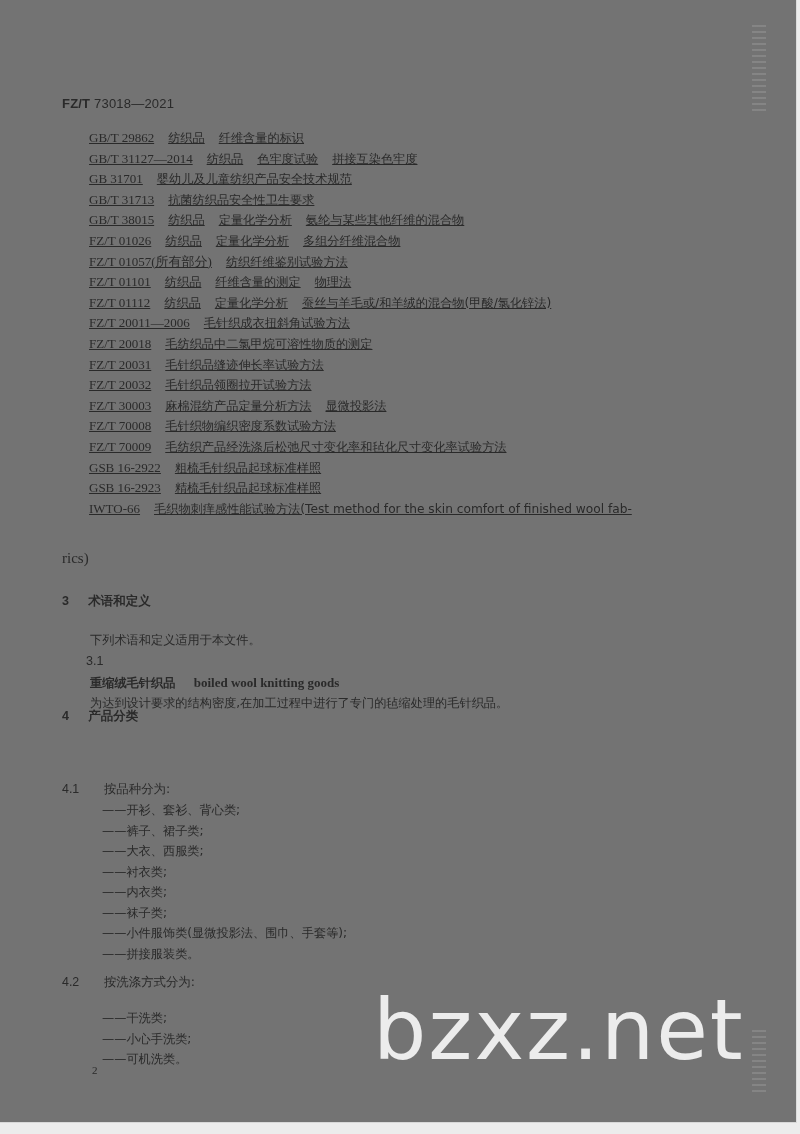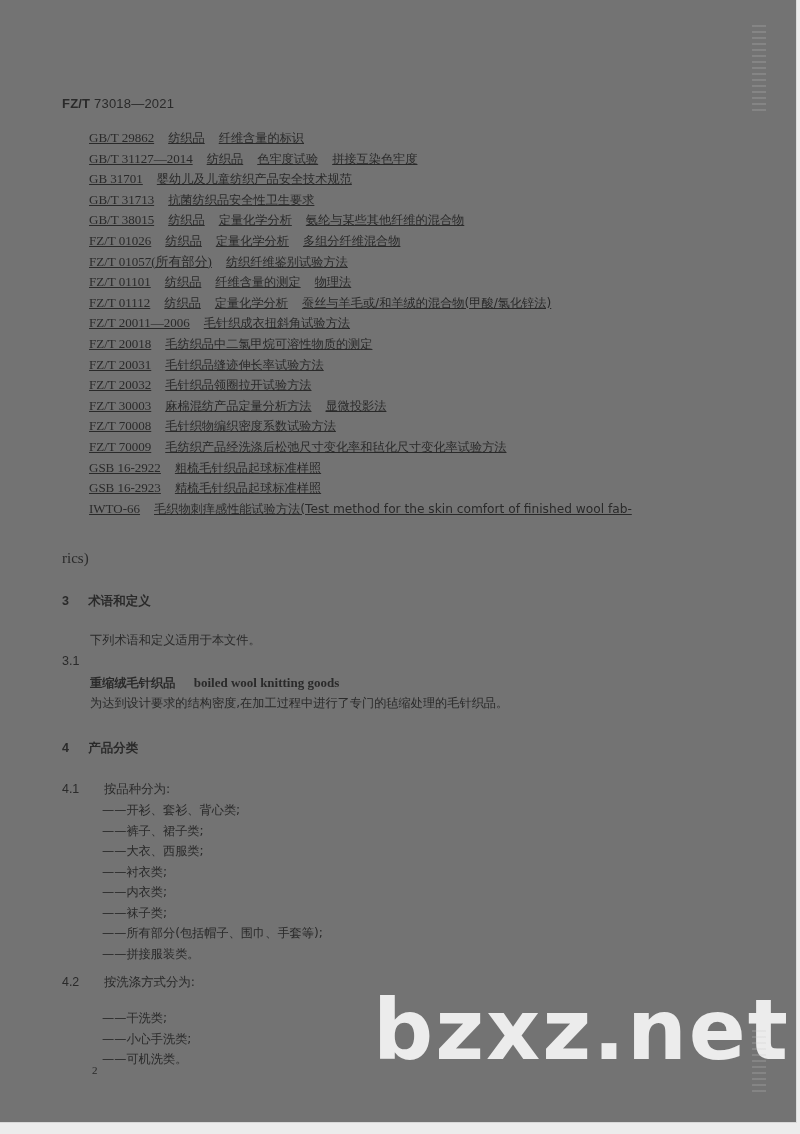--- a/index.html
+++ b/index.html
@@ -52,21 +52,21 @@
   .dash-list { position: absolute; left: 102px; }
   .dash-item {
     height: 20.5px; line-height: 20.5px; font-family: "DejaVu Sans", sans-serif; font-size: 12.2px;
     white-space: nowrap;
   }
   .page-num {
     position: absolute; left: 92px; top: 1064px; font-size: 11px; font-family: "Liberation Serif", serif;
   }
   .watermark {
     position: absolute; left: 373px; top: 988px; font-family: "DejaVu Sans", "Liberation Sans", sans-serif;
-    font-weight: bold; font-size: 84px; color: #ececec; letter-spacing: 2px; line-height: 1;
+    font-weight: normal; font-size: 84px; color: #ececec; letter-spacing: 2px; line-height: 1;
   }
   .edge-noise {
     position: absolute; left: 752px; width: 14px; background:
       repeating-linear-gradient(180deg, rgba(200,200,200,0.35) 0 2px, transparent 2px 6px);
     opacity: 0.6;
   }
 </style>
 </head>
 <body>
 
@@ -99,44 +99,44 @@
       <div class="ref"><span class="code">IWTO-66</span><span class="title"><span>毛织物刺痒感性能试验方法(Test method for the skin comfort of finished wool fab-</span></span></div>
     </div>
 
   <div class="ref-cont">rics)</div>
 
   <div class="sec-heading" style="top:593px;">
     <span class="sn">3</span>
     <span>术语和定义</span>
   </div>
   <div class="para" style="top:632px;">下列术语和定义适用于本文件。</div>
-  <div class="clause-num" style="top:654px;">3.1</div>
+  <div class="clause-num" style="top:654px;margin-left:24px;">3.1</div>
   <div class="term" style="top:675px;">
     <span class="zh">重缩绒毛针织品</span>
     <span class="en">boiled wool knitting goods</span>
   </div>
   <div class="para" style="top:695px;">为达到设计要求的结构密度,在加工过程中进行了专门的毡缩处理的毛针织品。</div>
 
-  <div class="sec-heading" style="top:740px;">
+  <div class="sec-heading" style="top:708px;">
     <span class="sn">4</span>
     <span>产品分类</span>
   </div>
 
   <div class="sub" style="top:781px;">
     <span class="sn">4.1</span>
     <span>按品种分为:</span>
   </div>
   <div class="dash-list" id="list41" style="top:800px;">
       <div class="dash-item">——开衫、套衫、背心类;</div>
       <div class="dash-item">——裤子、裙子类;</div>
       <div class="dash-item">——大衣、西服类;</div>
       <div class="dash-item">——衬衣类;</div>
       <div class="dash-item">——内衣类;</div>
       <div class="dash-item">——袜子类;</div>
-      <div class="dash-item">——所有部分(包括帽子、围巾、手套等);</div>
+      <div class="dash-item">——小件服饰类(显微投影法、围巾、手套等);</div>
       <div class="dash-item">——拼接服装类。</div>
     </div>
 
   <div class="sub" style="top:966px;margin-top:8px;">
     <span class="sn">4.2</span>
     <span>按洗涤方式分为:</span>
   </div>
   <div class="dash-list" id="list42" style="top:1008px;">
       <div class="dash-item">——干洗类;</div>
       <div class="dash-item">——小心手洗类;</div>

